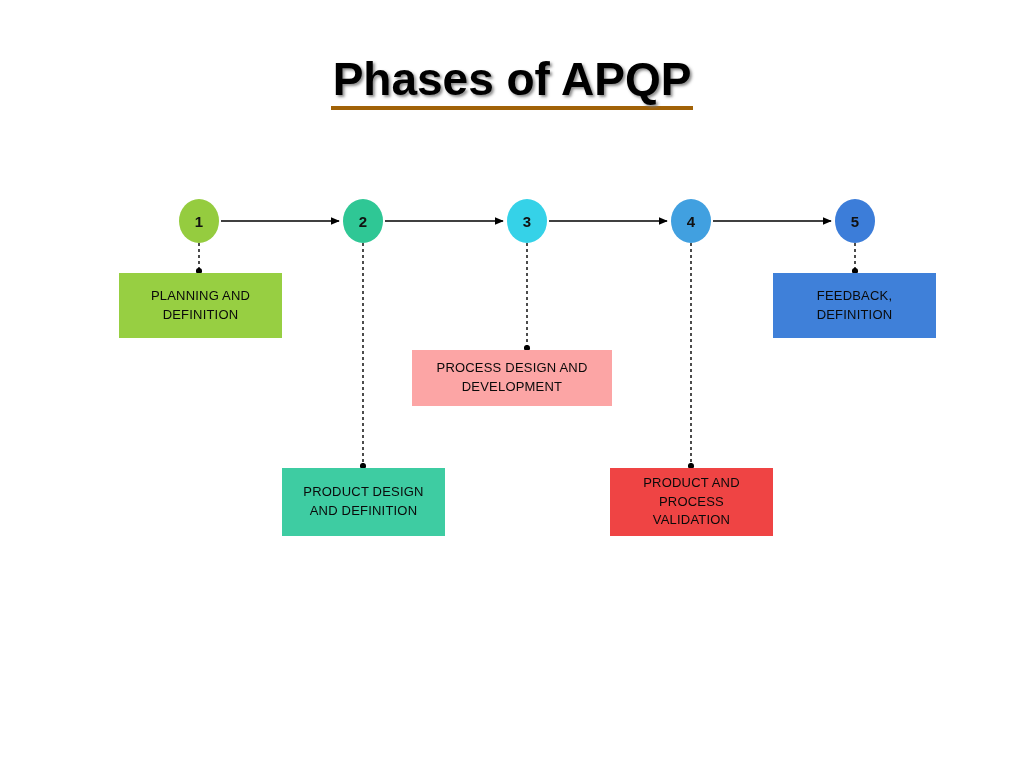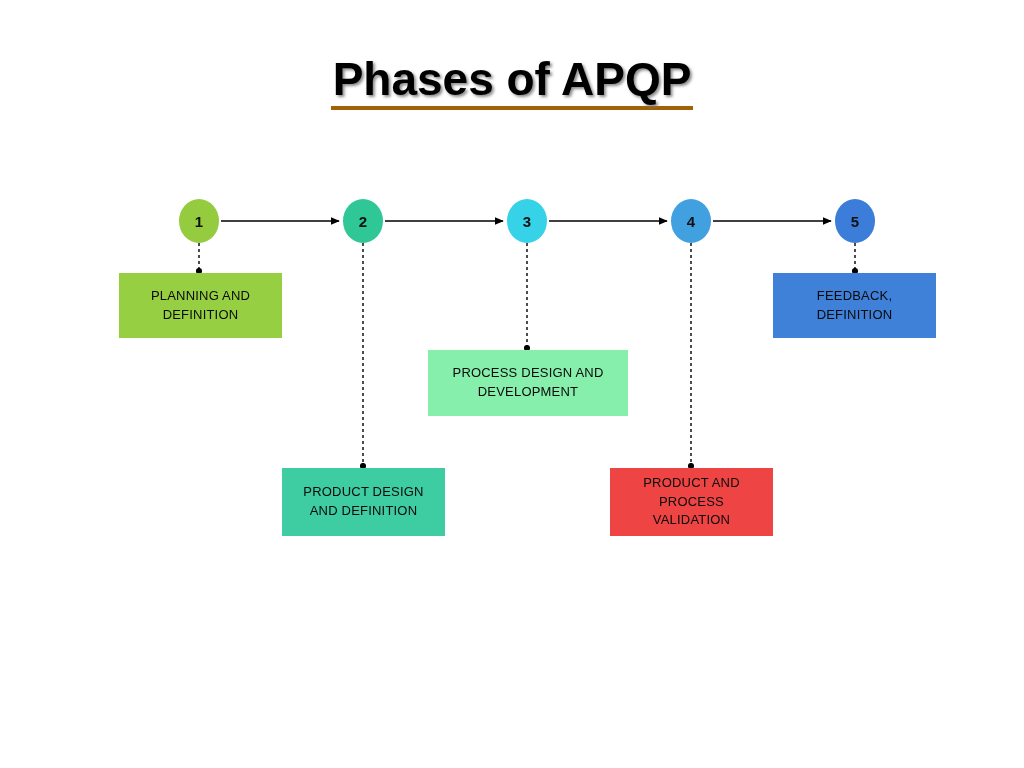--- a/index.html
+++ b/index.html
@@ -131,21 +131,21 @@
   <div class="phase-box" style="left:119px; top:273px; width:163px; height:65px; background:#97CF42;">
     <span class="box-label">PLANNING AND
 DEFINITION</span>
   </div>
 
   <div class="phase-box" style="left:282px; top:468px; width:163px; height:68px; background:#3ECCA2;">
     <span class="box-label">PRODUCT DESIGN
 AND DEFINITION</span>
   </div>
 
-  <div class="phase-box" style="left:428px; top:350px; width:200px; height:66px; background:#86efac;">
+  <div class="phase-box" style="left:412px; top:350px; width:200px; height:56px; background:#fca5a5;">
     <span class="box-label">PROCESS DESIGN AND
 DEVELOPMENT</span>
   </div>
 
   <div class="phase-box" style="left:610px; top:468px; width:163px; height:68px; background:#ef4444;">
     <span class="box-label">PRODUCT AND
 PROCESS
 VALIDATION</span>
   </div>
 

